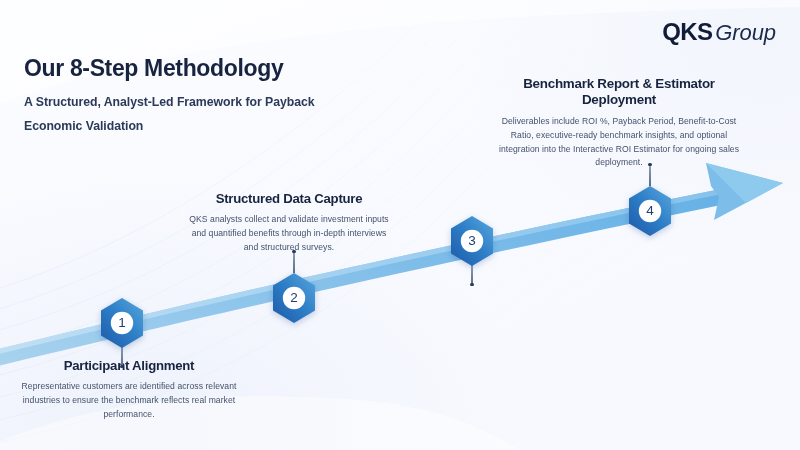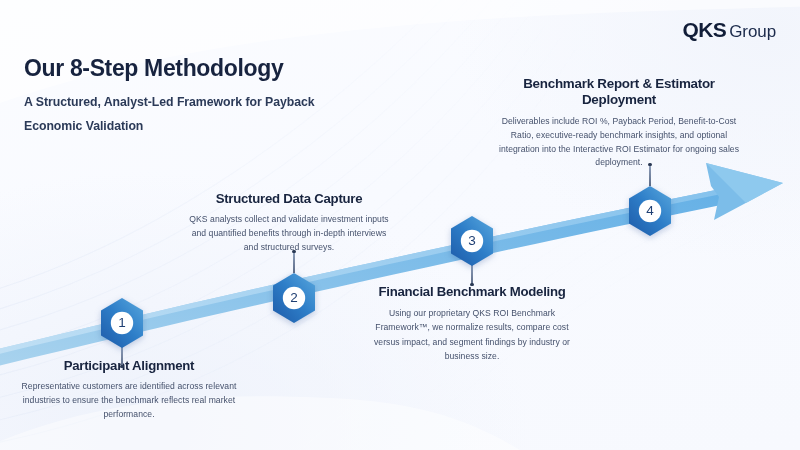--- a/index.html
+++ b/index.html
@@ -39,31 +39,32 @@
   .logo {
     position: absolute;
     top: 18px;
     right: 24px;
     display: flex;
     align-items: baseline;
     letter-spacing: -0.2px;
     white-space: nowrap;
   }
   .logo-mark {
-    font-size: 21px;
+    font-size: 24px;
     font-weight: 700;
     color: #111d38;
     letter-spacing: -0.6px;
   }
   .logo-word {
-    font-size: 17px;
+    font-size: 22px;
     font-weight: 400;
     color: #1b2a4b;
     margin-left: 3px;
     letter-spacing: -0.1px;
+    font-style: italic;
   }
 
   
   .headline {
     position: absolute;
     left: 24px;
     top: 56px;
     width: 420px;
   }
   .headline h1 {
@@ -242,24 +243,20 @@
   <div class="step step-1">
     <div class="step-title">Participant Alignment</div>
     <div class="step-desc">Representative customers are identified across relevant industries to ensure the benchmark reflects real market performance.</div>
   </div>
 
   <div class="step step-2">
     <div class="step-title">Structured Data Capture</div>
     <div class="step-desc">QKS analysts collect and validate investment inputs and quantified benefits through in-depth interviews and structured surveys.</div>
   </div>
 
-  <div class="step step-3">
-    <div class="step-title">Financial Benchmark Modeling</div>
-    <div class="step-desc">Using our proprietary QKS ROI Benchmark Framework™, we normalize results, compare cost versus impact, and segment findings by industry or business size.</div>
-  </div>
 
   <div class="step step-4">
     <div class="step-title">Benchmark Report &amp; Estimator Deployment</div>
     <div class="step-desc">Deliverables include ROI %, Payback Period, Benefit-to-Cost Ratio, executive-ready benchmark insights, and optional integration into the Interactive ROI Estimator for ongoing sales deployment.</div>
   </div>
 
   <div class="node node-1">
     <div class="stem stem-down"></div>
     <div class="stem-dot dot-down"></div>
     <svg class="hex" viewBox="0 0 46 52" aria-hidden="true">

